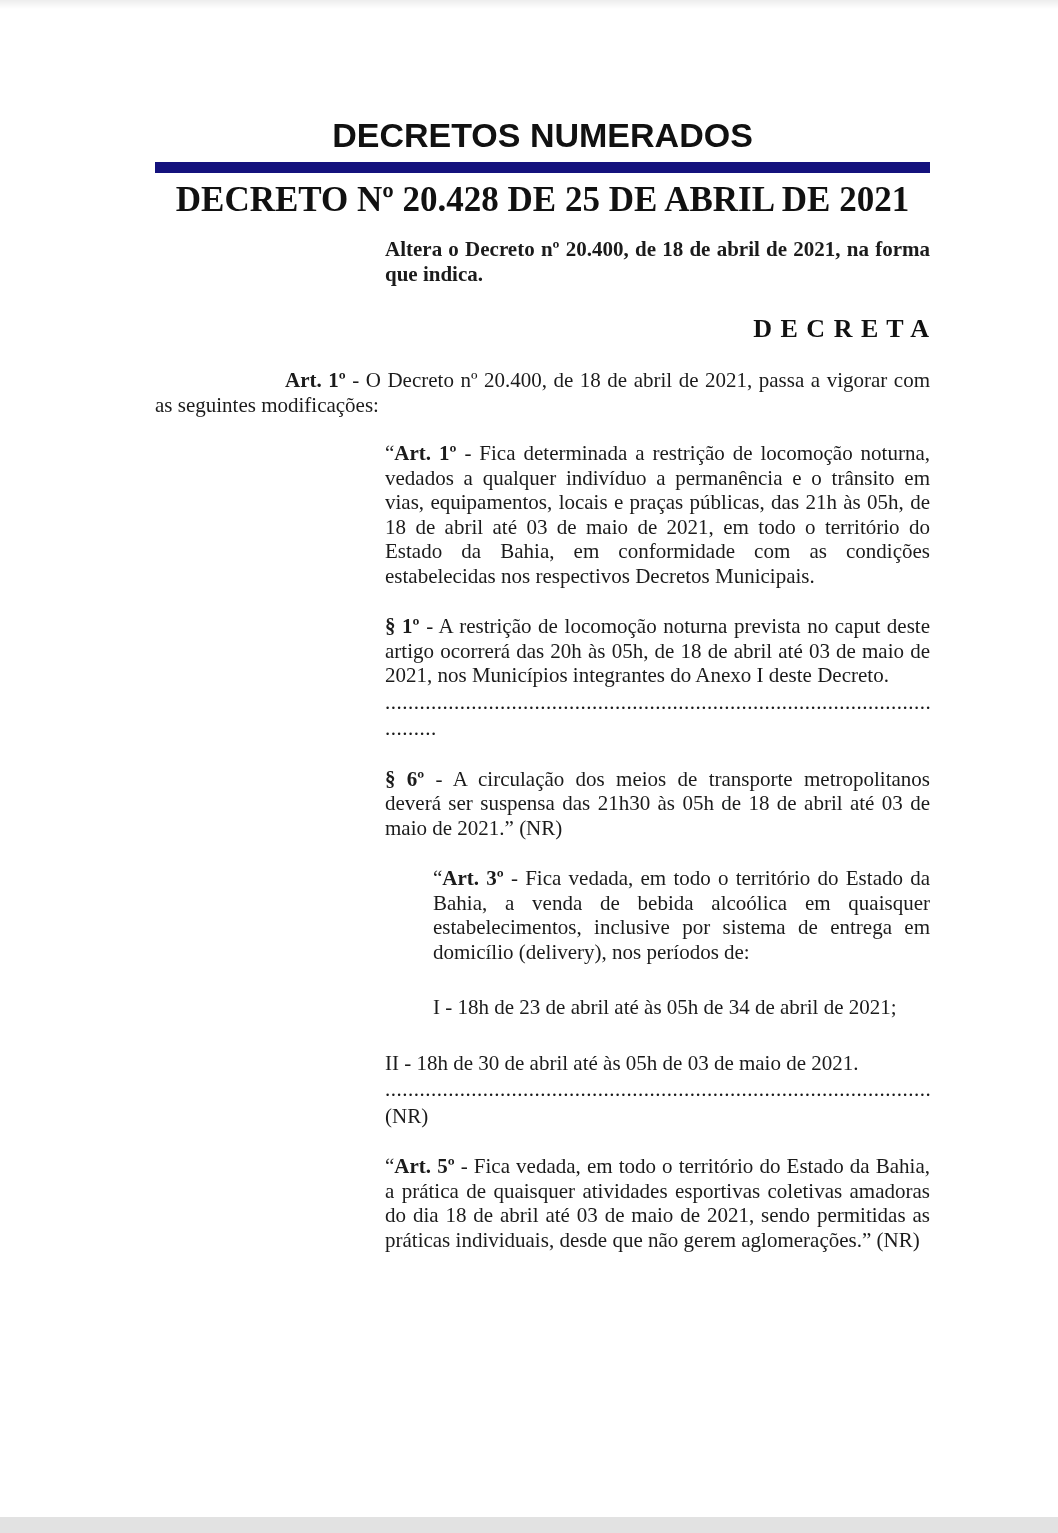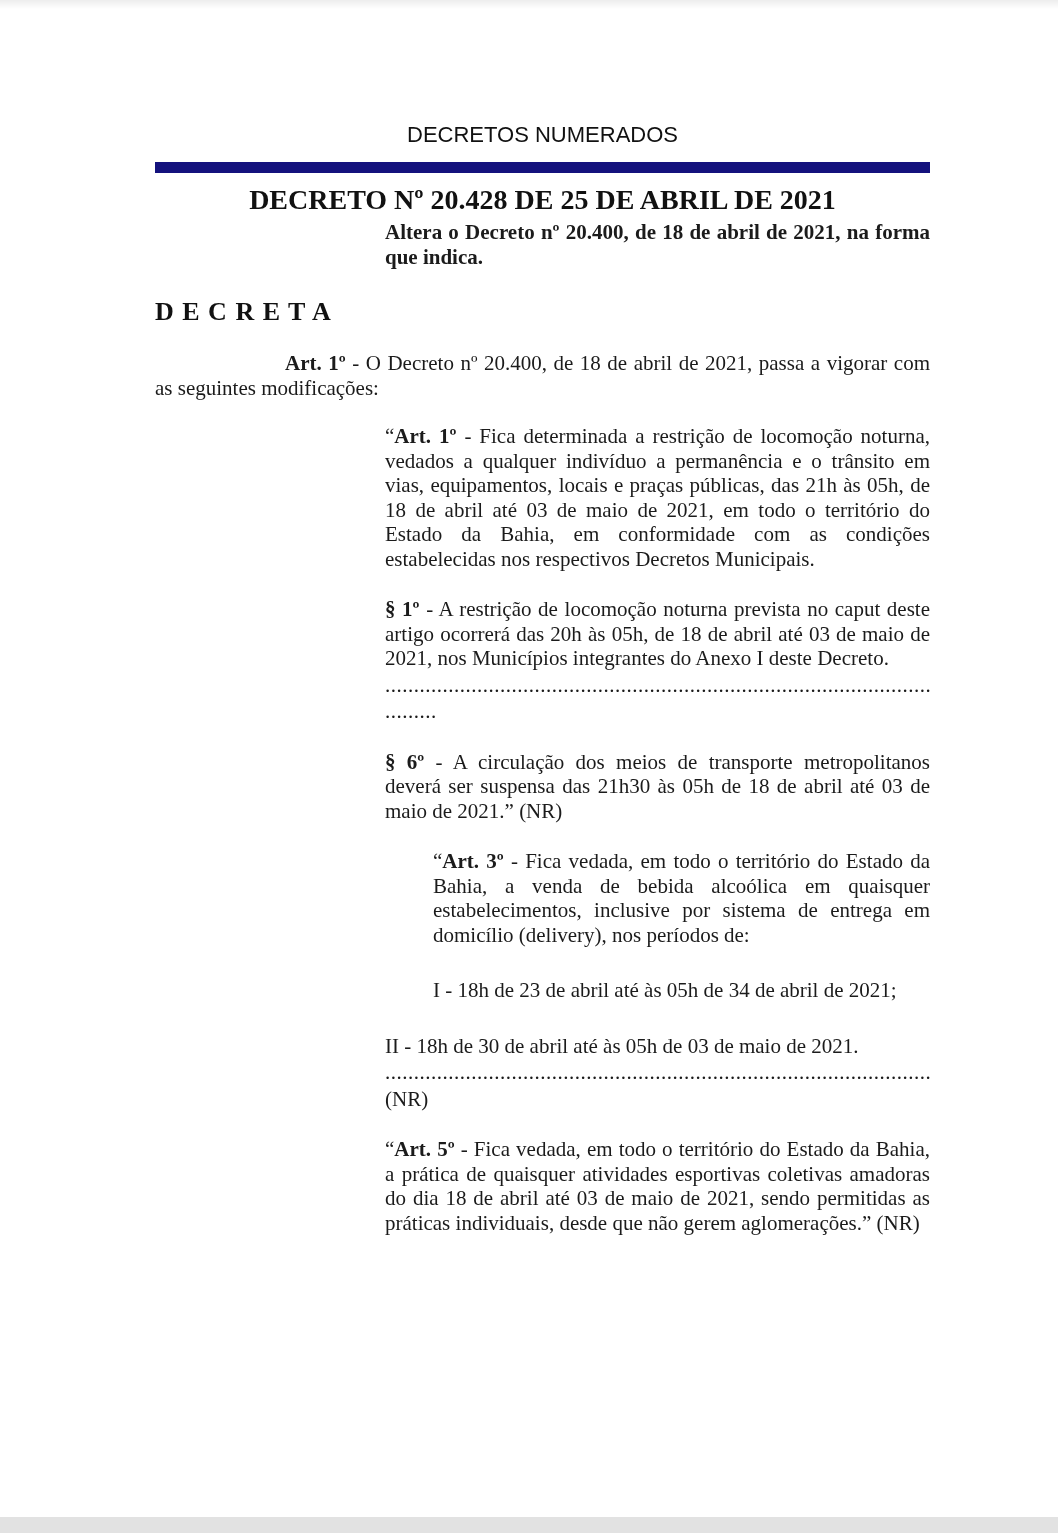--- a/index.html
+++ b/index.html
@@ -18,36 +18,36 @@
   .bottom-edge {
     position: absolute; bottom: 0; left: 0; right: 0; height: 16px;
     background: #e2e2e2;
   }
   .content {
     position: absolute; left: 155px; top: 0; width: 775px;
     padding-top: 116px;
   }
   h1.section-title {
     font-family: "Liberation Sans", "DejaVu Sans", sans-serif;
-    font-weight: normal; font-size: 22px; line-height: 38px;
+    font-weight: bold; font-size: 34px; line-height: 38px;
     text-align: center; letter-spacing: 0px; color: #111111;
   }
   .rule { height: 11px; margin-top: 8px; background: #14127d; }
   h2.decree-title {
-    font-size: 28px; line-height: 32px; font-weight: bold;
+    font-size: 35px; line-height: 32px; font-weight: bold;
     text-align: center; margin-top: 11px; color: #111111;
   }
   p { font-size: 21px; line-height: 24.5px; text-align: justify; }
   .b { font-weight: bold; }
   .i { }
-  .summary { margin-left: 230px; width: 545px; margin-top: 4px; font-weight: bold; }
+  .summary { margin-left: 230px; width: 545px; margin-top: 21px; font-weight: bold; }
   .preamble { margin-top: 25px; text-indent: 130px; }
   h3.decreta {
     font-size: 26px; line-height: 30px; font-weight: bold;
-    text-align: left; margin-top: 28px; letter-spacing: 1px; color: #111111;
+    text-align: right; margin-top: 28px; letter-spacing: 1px; color: #111111;
   }
   .article-1 { margin-top: 24px; text-indent: 130px; }
   .quotes { margin-left: 230px; width: 545px; margin-top: 24px; }
   .q.gap-normal { margin-bottom: 26px; }
   .q.gap-large  { margin-bottom: 31px; margin-left: 48px; }
   .q.gap-none   { margin-bottom: 2px; }
   .dotline {
     position: relative; white-space: nowrap; overflow: hidden;
     text-align: left; letter-spacing: 0.5px;
   }

